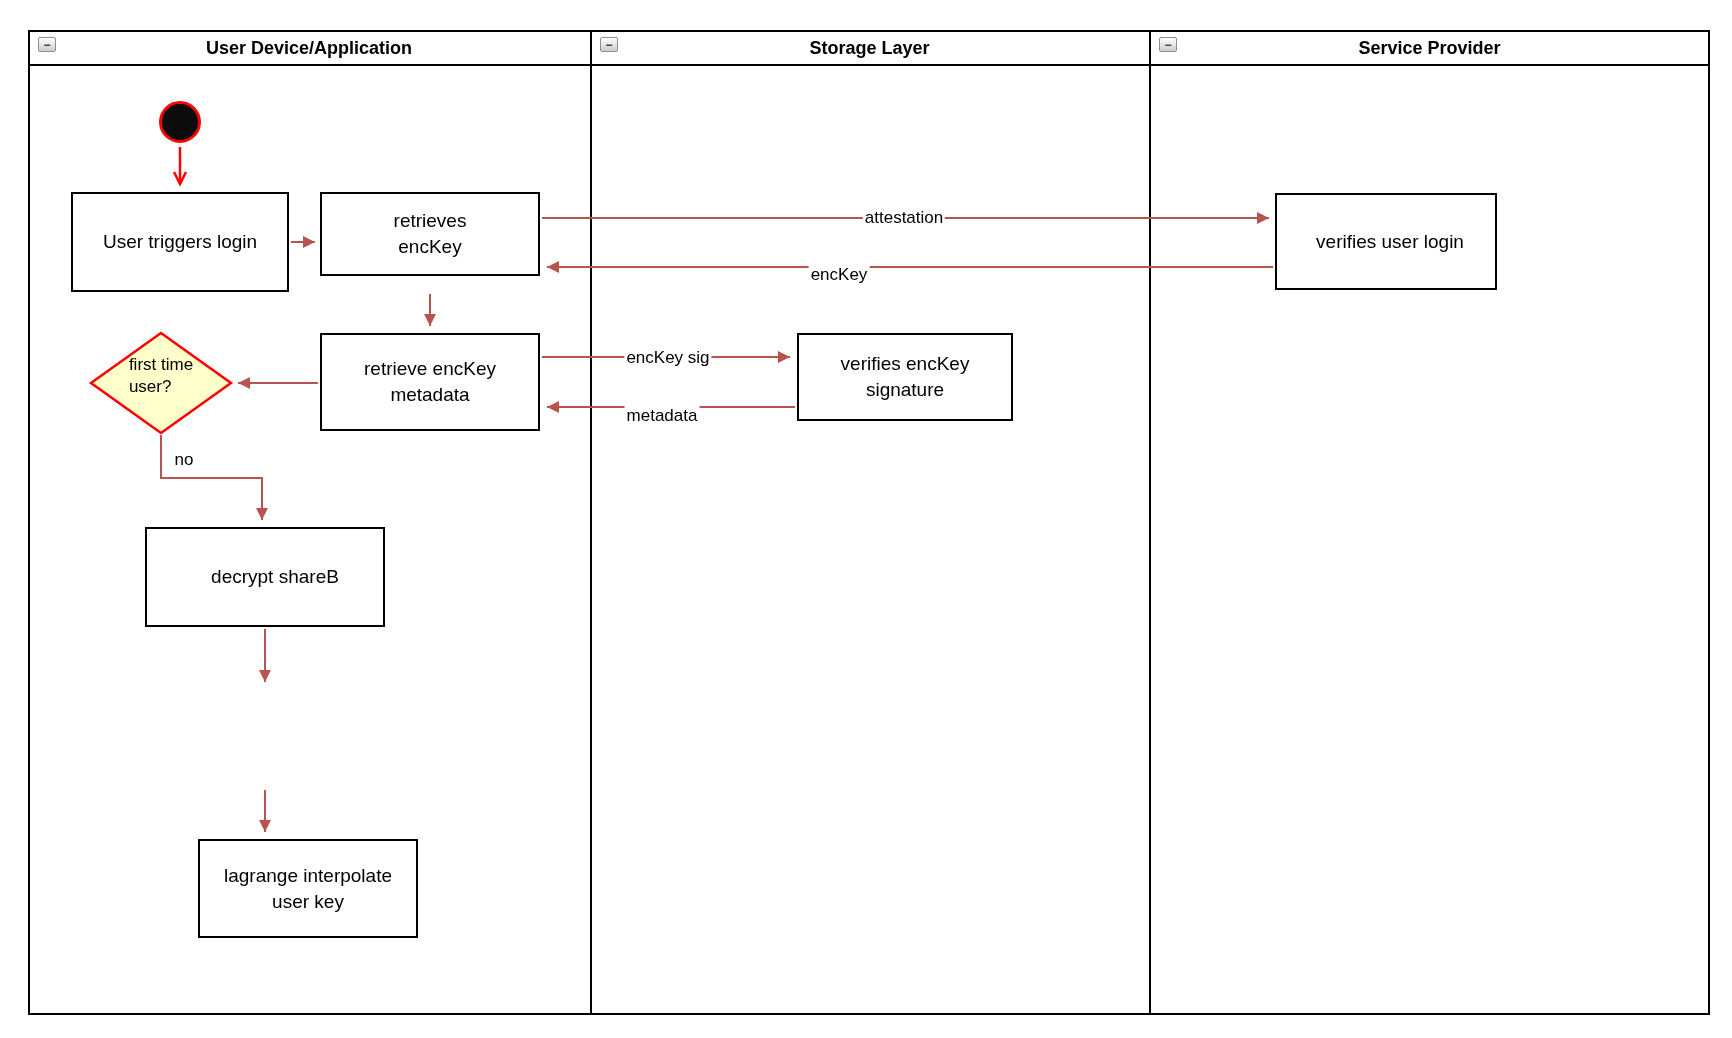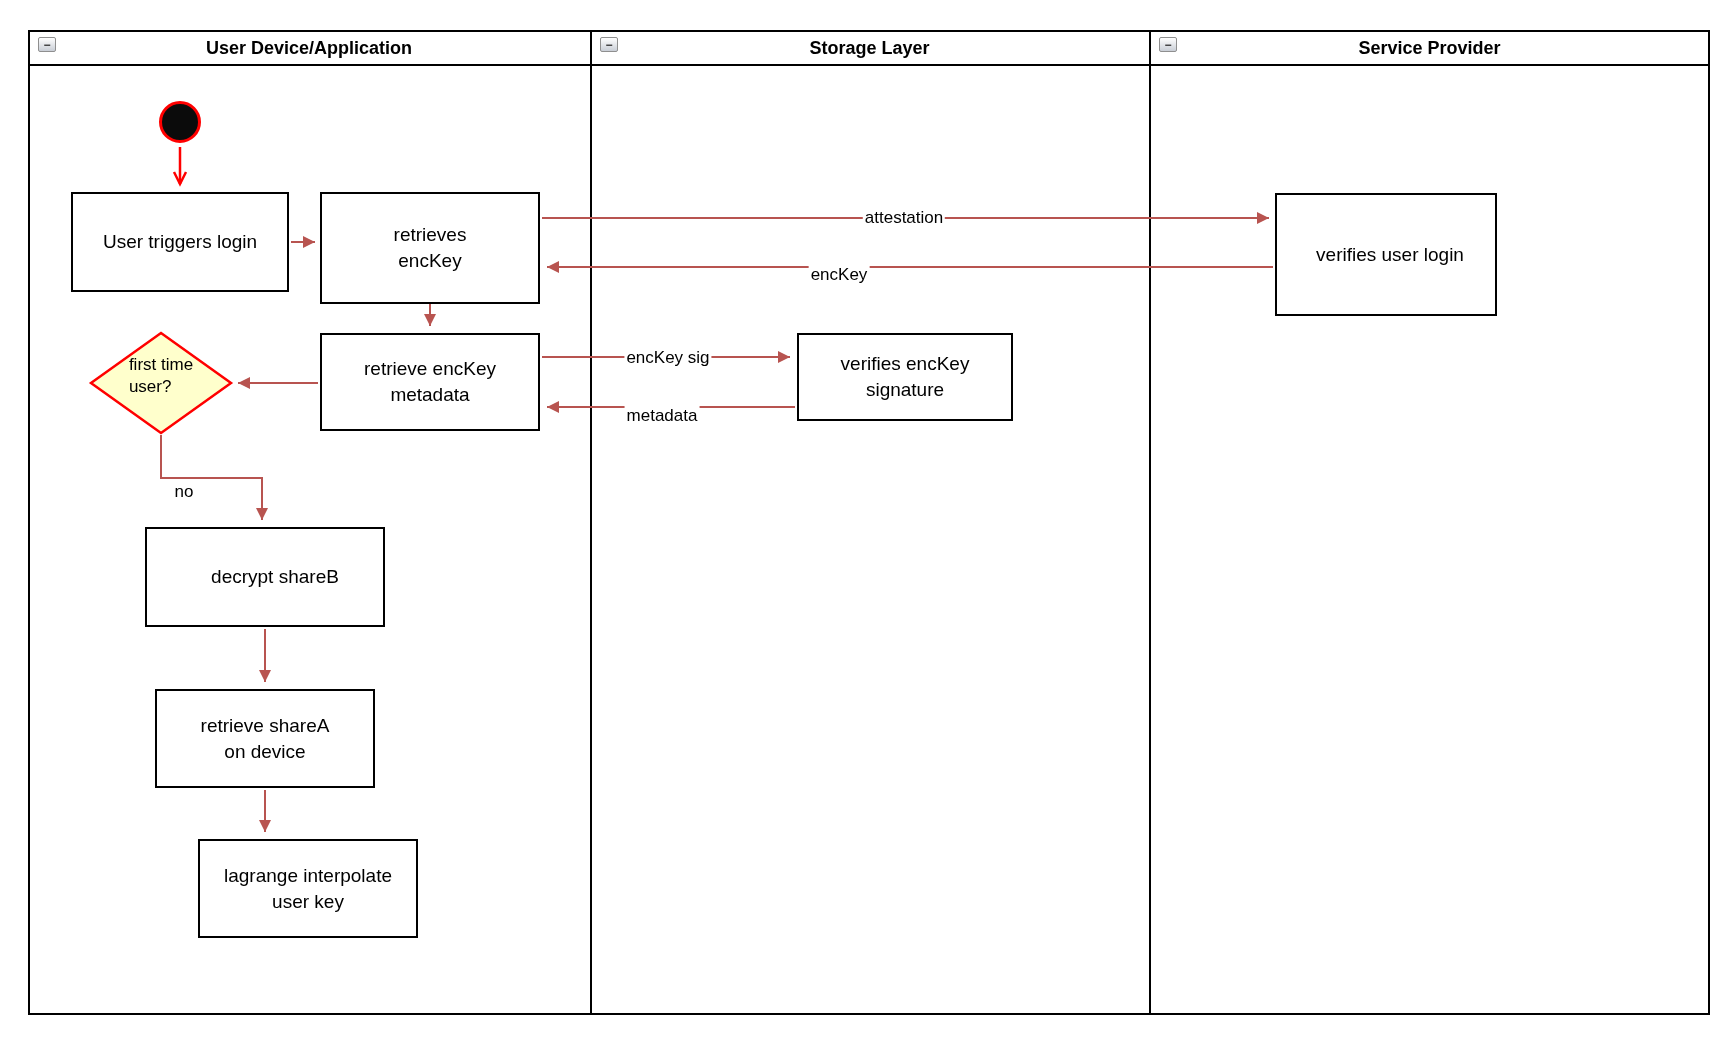--- a/index.html
+++ b/index.html
@@ -90,41 +90,39 @@
 
     <path d="M265,790 L265,832" stroke="#b85450" stroke-width="2" fill="none" marker-end="url(#ah)"></path>
 
     <polygon points="161,333 231,383 161,433 91,383" fill="#ffffcc" stroke="#ff0000" stroke-width="2.5"></polygon>
   </svg>
 
   <div class="start-node"></div>
 
   <div class="node" style="left:71px;top:192px;width:218px;height:100px;">User triggers login</div>
 
-  <div class="node" style="left:320px;top:192px;width:220px;height:112px;">retrieves
+  <div class="node" style="left:320px;top:192px;width:220px;height:84px;">retrieves
 encKey</div>
 
   <div class="node" style="left:320px;top:333px;width:220px;height:98px;">retrieve encKey
 metadata</div>
 
   <div class="diamond-label">first time
 user?</div>
 
   <div class="node" style="left:145px;top:527px;width:240px;height:100px;padding-left:20px;">decrypt shareB</div>
 
-  <div class="node" style="left:155px;top:689px;width:220px;height:99px;">retrieve shareA
-on device</div>
 
   <div class="node" style="left:155px;top:839px;width:220px;height:99px;margin-left:43px;">lagrange interpolate
 user key</div>
 
   <div class="node" style="left:797px;top:333px;width:216px;height:88px;">verifies encKey
 signature</div>
 
-  <div class="node" style="left:1275px;top:193px;width:222px;height:123px;padding-left:8px;">verifies user login</div>
+  <div class="node" style="left:1275px;top:193px;width:222px;height:97px;padding-left:8px;">verifies user login</div>
 
   <div class="edge-label" style="left:904px;top:218px;">attestation</div>
   <div class="edge-label" style="left:839px;top:275px;">encKey</div>
   <div class="edge-label" style="left:668px;top:358px;text-align:right;">encKey sig</div>
   <div class="edge-label" style="left:662px;top:416px;">metadata</div>
-  <div class="edge-label" style="left:184px;top:492px;">no</div>
+  <div class="edge-label" style="left:184px;top:460px;">no</div>
 
 </div>
 
 </body></html>

